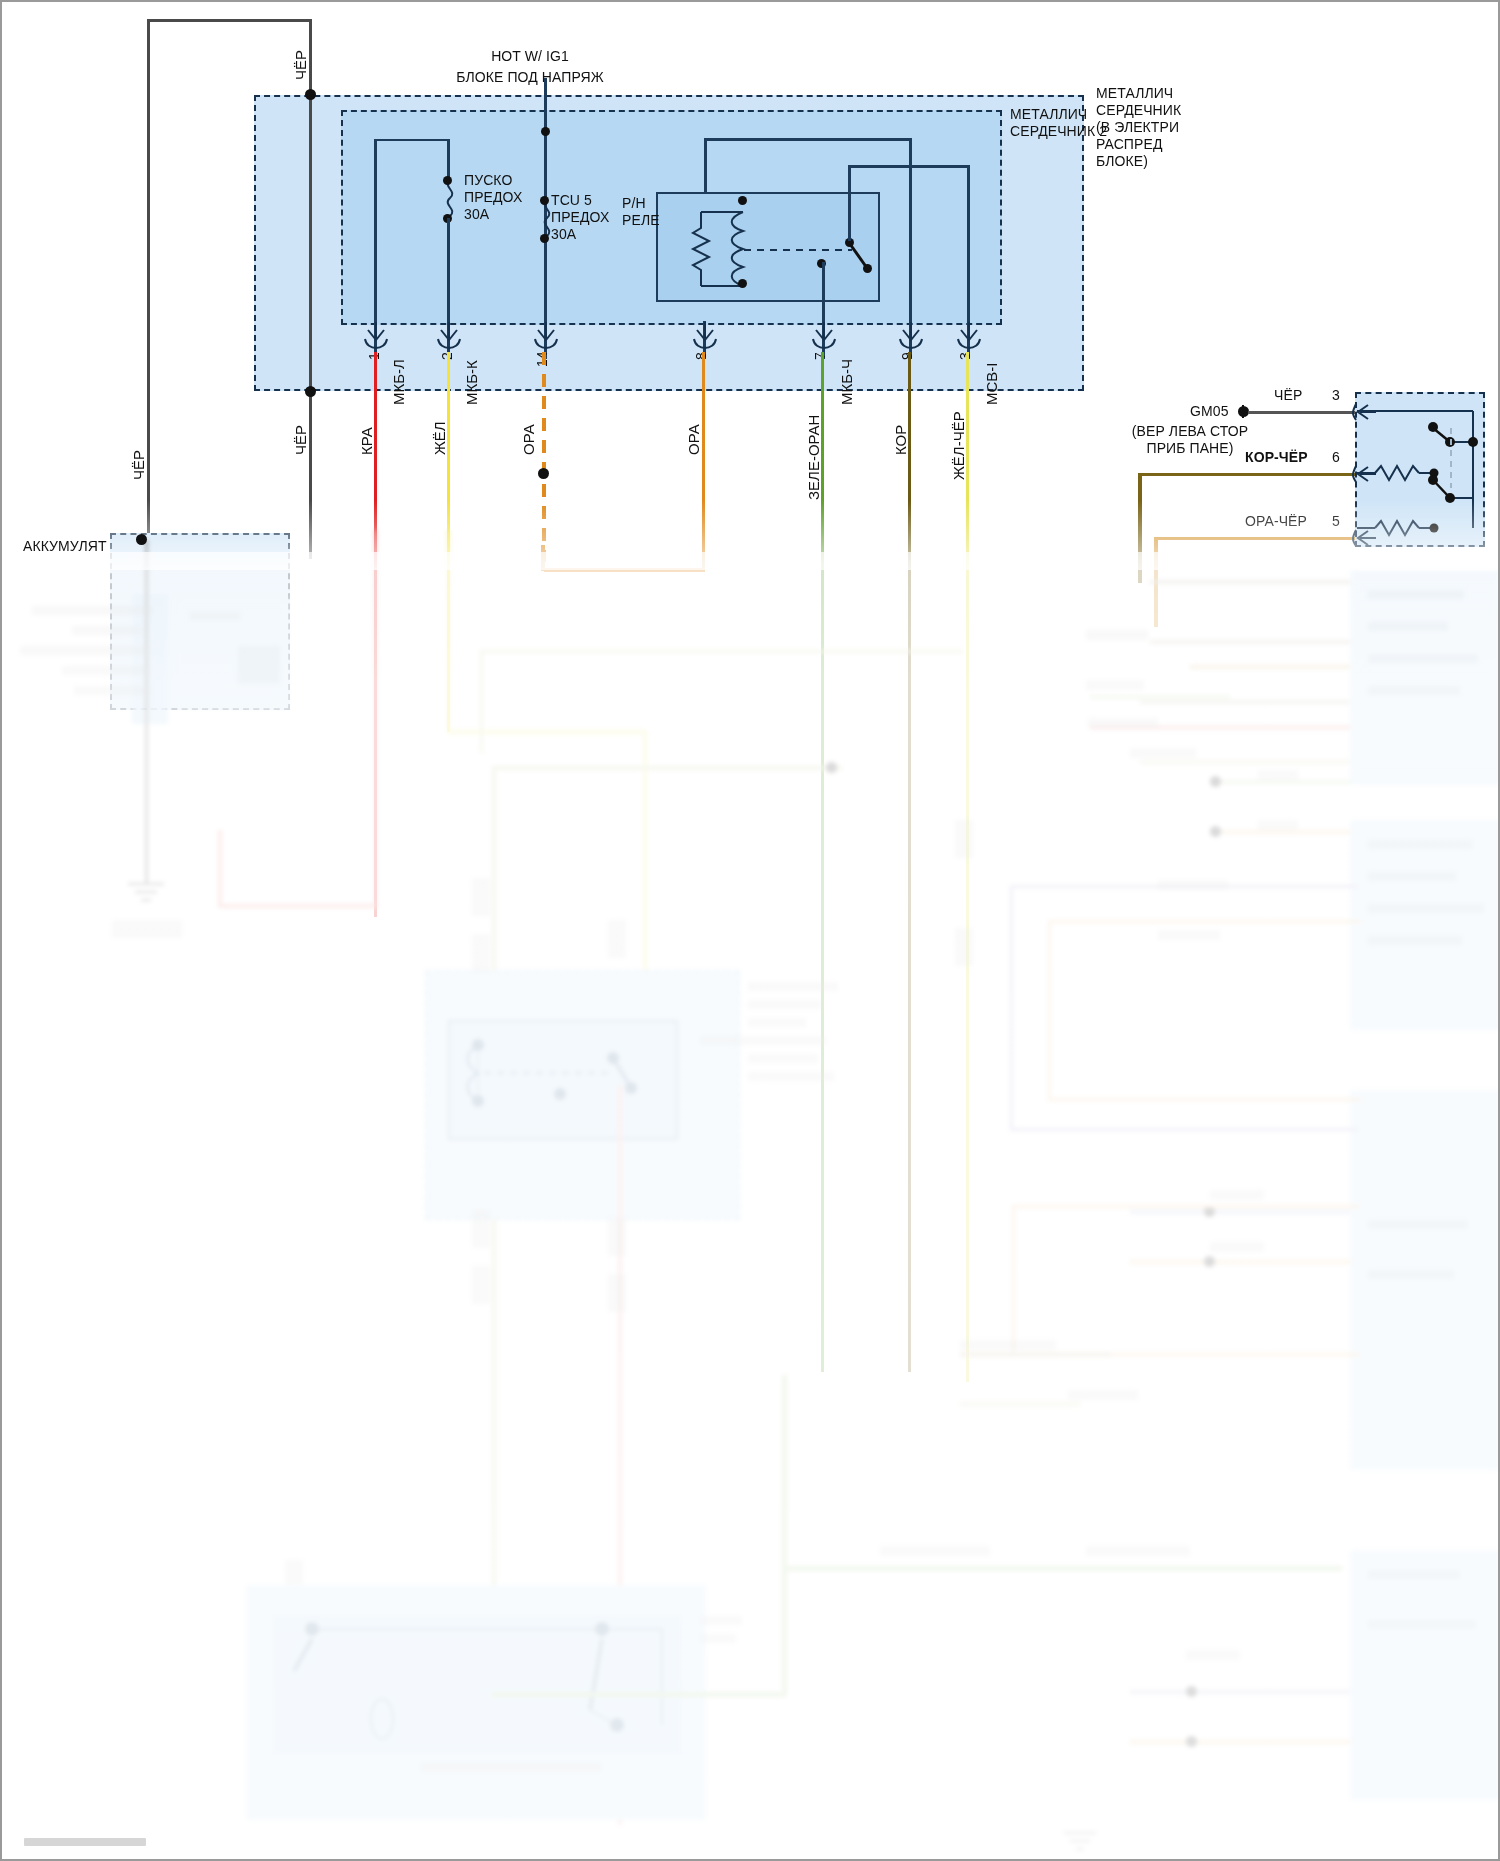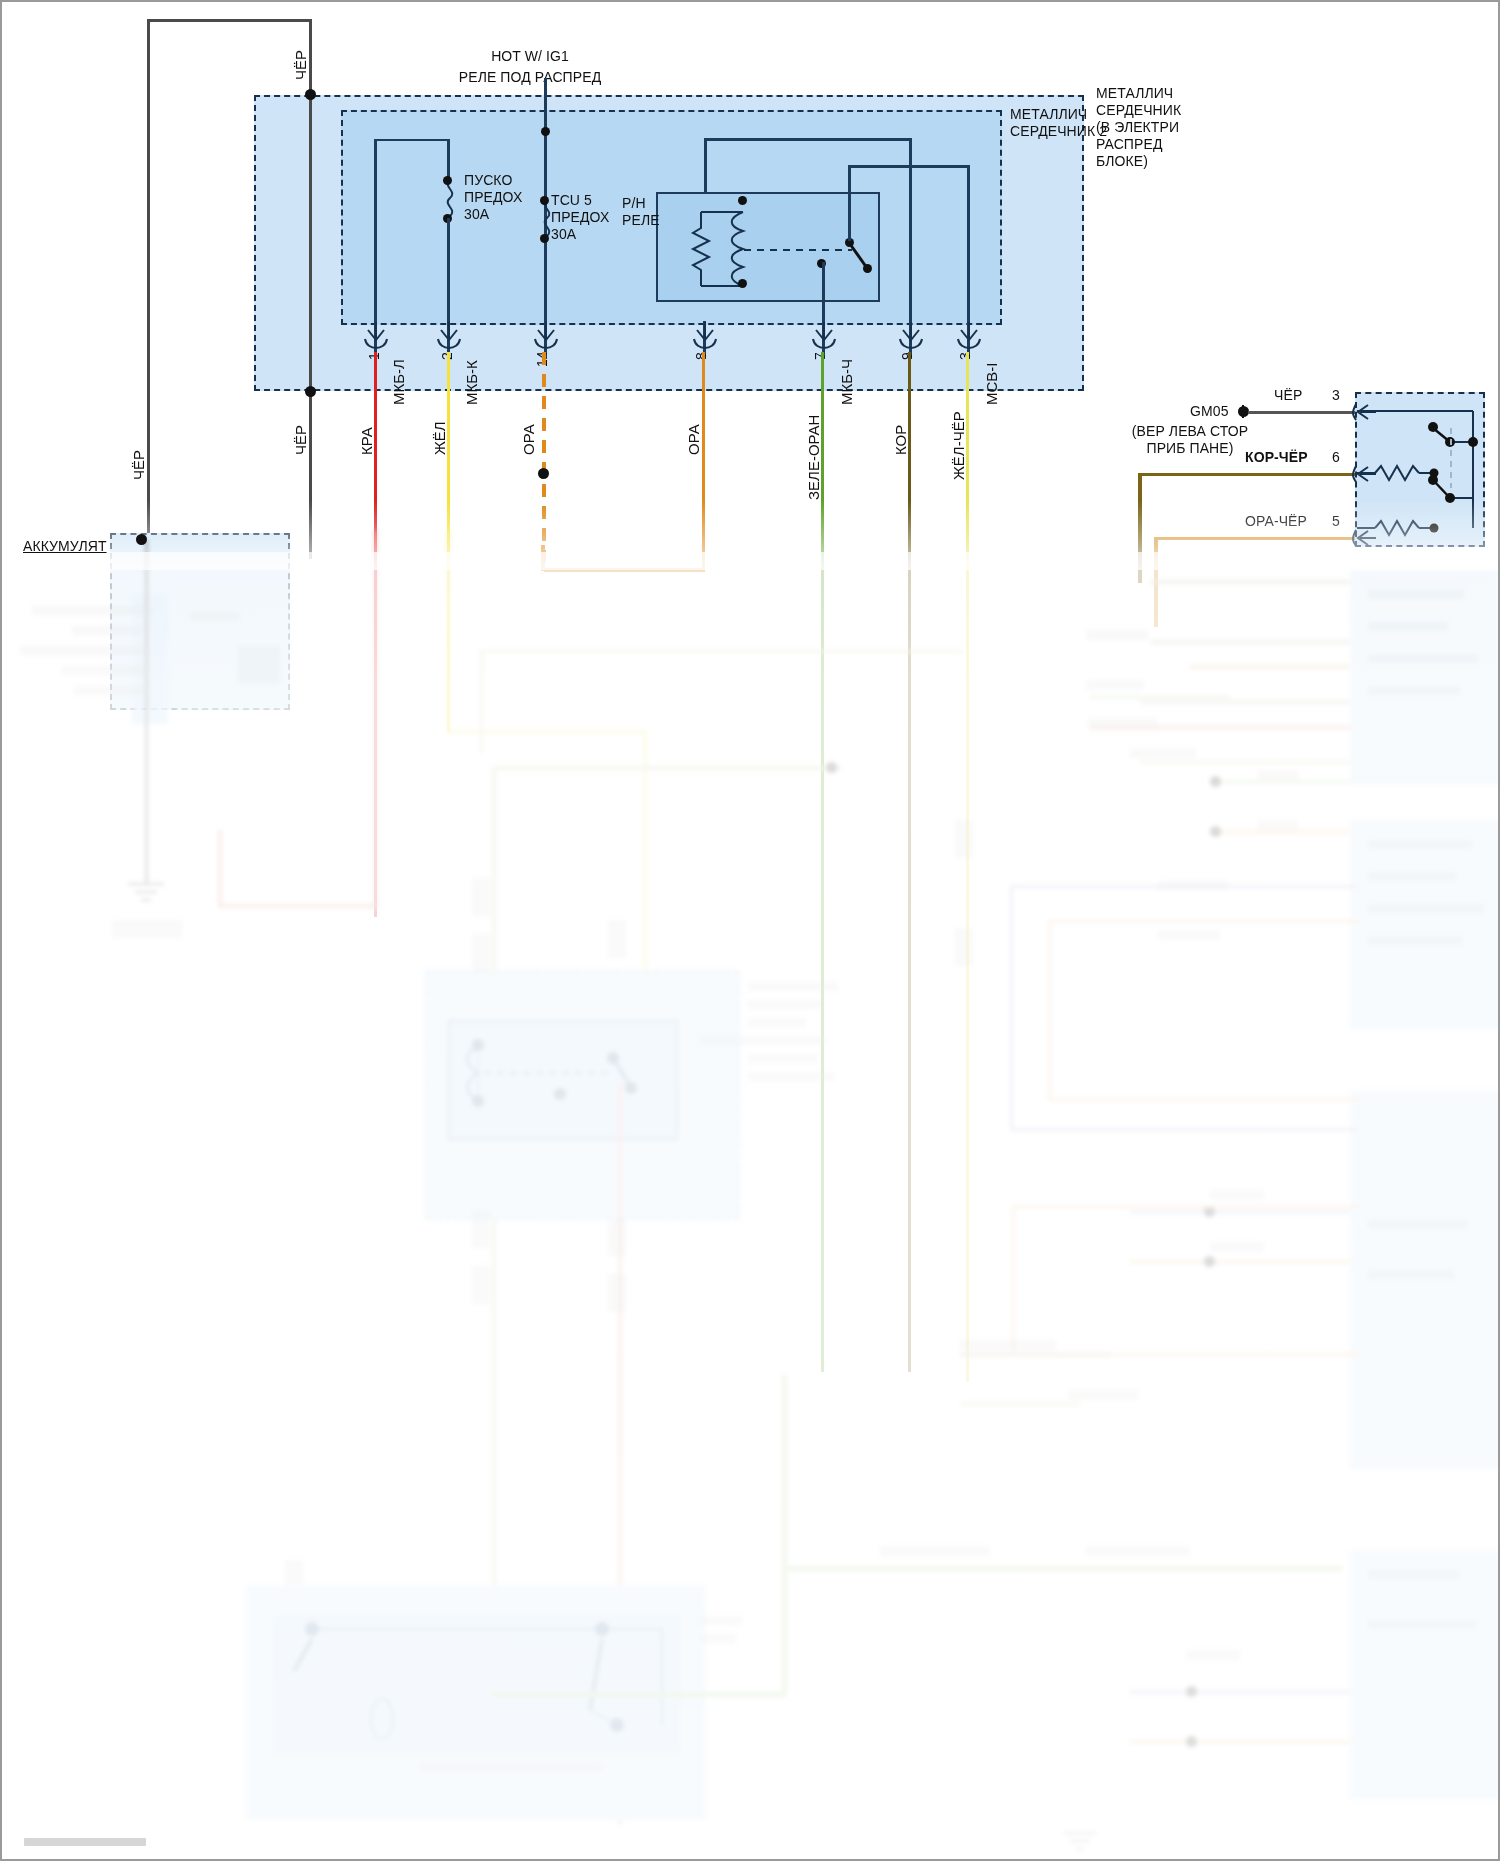--- a/index.html
+++ b/index.html
@@ -58,21 +58,21 @@
 
   <div class="txt" style="left:1010px;top:106px;">МЕТАЛЛИЧ
 СЕРДЕЧНИК 2</div>
   <div class="txt" style="left:1096px;top:85px;">МЕТАЛЛИЧ
 СЕРДЕЧНИК
 (В ЭЛЕКТРИ
 РАСПРЕД
 БЛОКЕ)</div>
 
   <div class="txt c" style="left:430px;top:48px;width:200px;">HOT W/ IG1</div>
-  <div class="txt c" style="left:400px;top:69px;width:260px;">РЕЛЕ ПОД РАСПРЕД</div>
+  <div class="txt c" style="left:400px;top:69px;width:260px;">БЛОКЕ ПОД НАПРЯЖ</div>
 
   <div class="wire v blk" style="left:147px;top:19px;height:524px;"></div>
   <div class="wire h blk" style="left:147px;top:19px;width:164px;"></div>
   <div class="wire v blk" style="left:309px;top:19px;height:540px;"></div>
   <div class="dot" style="left:305px;top:89px;"></div>
   <div class="dot" style="left:305px;top:386px;"></div>
   <div class="vtxt" style="left:292px;top:80px;">ЧЁР</div>
   <div class="vtxt" style="left:292px;top:455px;">ЧЁР</div>
   <div class="vtxt" style="left:130px;top:480px;">ЧЁР</div>
 
@@ -275,21 +275,21 @@
     <circle cx="78" cy="35" r="5" fill="#111"></circle>
     <circle cx="95" cy="50" r="5" fill="#111"></circle>
     <circle cx="118" cy="50" r="5" fill="#111"></circle>
     <line x1="95" y1="106" x2="118" y2="106" stroke="#16314d" stroke-width="2"></line>
     <line x1="78" y1="88" x2="95" y2="106" stroke="#111" stroke-width="2.5"></line>
     <circle cx="78" cy="88" r="5" fill="#111"></circle>
     <circle cx="95" cy="106" r="5" fill="#111"></circle>
     <line x1="96" y1="36" x2="96" y2="96" stroke="#9fb7c9" stroke-width="2" stroke-dasharray="6 5"></line>
   </svg>
 
-  <div class="txt" style="left:23px;top:538px;z-index:50;text-decoration:underline;">АККУМУЛЯТ</div>
+  <div class="txt" style="left:23px;top:538px;z-index:50;">АККУМУЛЯТ</div>
   <div class="dashbox" style="left:110px;top:533px;width:180px;height:177px;background:#cfe5f7;"></div>
   <div class="dot" style="left:136px;top:534px;z-index:45;"></div>
 
   <div class="blurred" style="position:absolute;left:0;top:530px;width:1500px;height:1331px;">
 
     <div class="panel2 abs" style="left:132px;top:64px;width:36px;height:130px;"></div>
     <div class="wire v blk" style="left:145px;top:10px;height:240px;"></div>
     <div class="ghost" style="left:32px;top:76px;width:120px;height:9px;"></div>
     <div class="ghost" style="left:72px;top:96px;width:70px;height:9px;"></div>
     <div class="ghost" style="left:20px;top:116px;width:130px;height:9px;"></div>

